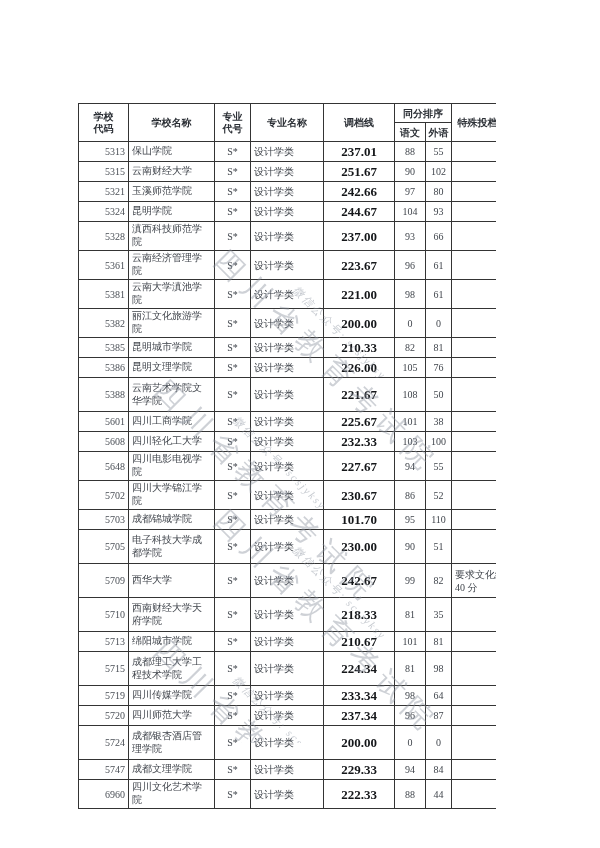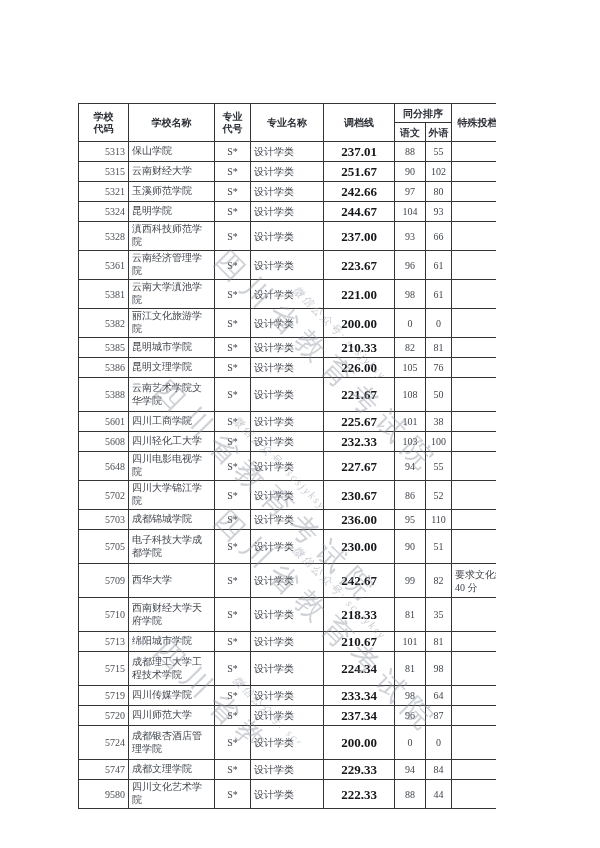--- a/index.html
+++ b/index.html
@@ -221,21 +221,21 @@
           <td class="c-score">230.67</td>
           <td class="c-chn">86</td>
           <td class="c-fl">52</td>
           <td class="c-special"></td>
         </tr>
         <tr class="r">
           <td class="c-code">5703</td>
           <td class="c-name">成都锦城学院</td>
           <td class="c-mcode">S*</td>
           <td class="c-mname">设计学类</td>
-          <td class="c-score">236.00</td>
+          <td class="c-score">101.70</td>
           <td class="c-chn">95</td>
           <td class="c-fl">110</td>
           <td class="c-special"></td>
         </tr>
         <tr class="r tall">
           <td class="c-code">5705</td>
           <td class="c-name">电子科技大学成都学院</td>
           <td class="c-mcode">S*</td>
           <td class="c-mname">设计学类</td>
           <td class="c-score">230.00</td>
@@ -317,21 +317,21 @@
           <td class="c-code">5747</td>
           <td class="c-name">成都文理学院</td>
           <td class="c-mcode">S*</td>
           <td class="c-mname">设计学类</td>
           <td class="c-score">229.33</td>
           <td class="c-chn">94</td>
           <td class="c-fl">84</td>
           <td class="c-special"></td>
         </tr>
         <tr class="r">
-          <td class="c-code">9580</td>
+          <td class="c-code">6960</td>
           <td class="c-name">四川文化艺术学院</td>
           <td class="c-mcode">S*</td>
           <td class="c-mname">设计学类</td>
           <td class="c-score">222.33</td>
           <td class="c-chn">88</td>
           <td class="c-fl">44</td>
           <td class="c-special"></td>
         </tr>
       </tbody>
   </table>

